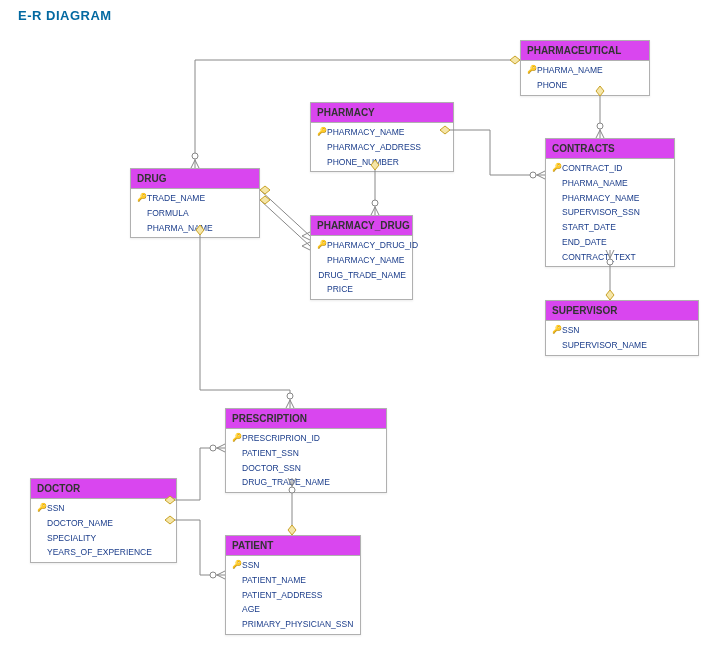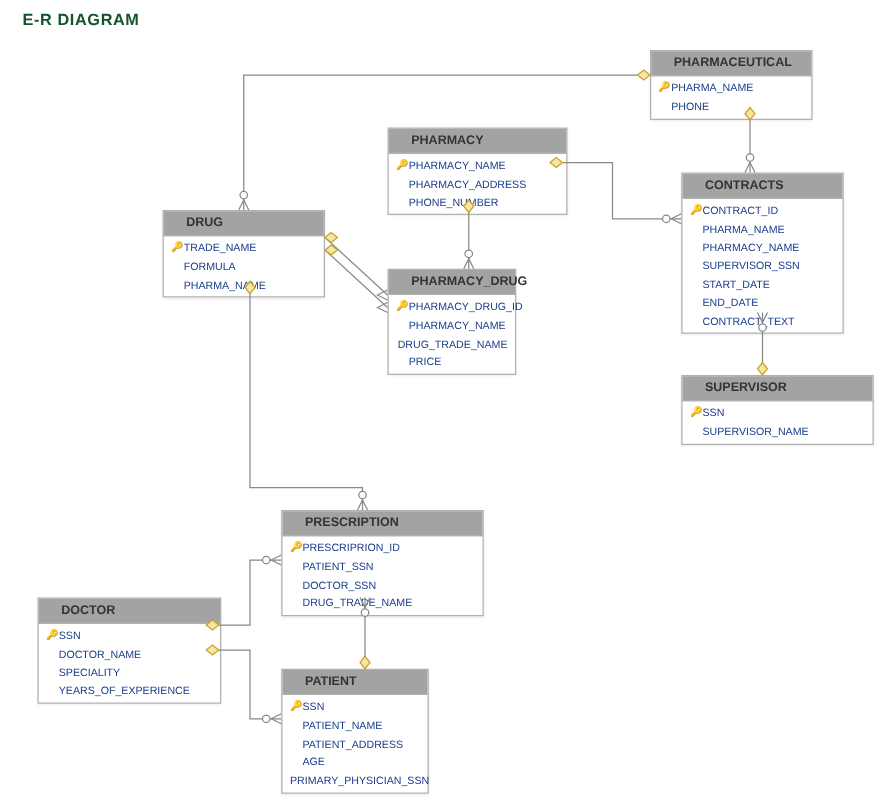--- a/index.html
+++ b/index.html
@@ -1,19 +1,19 @@
 <!DOCTYPE html>
 <html><head>
 <meta charset="utf-8">
 <style>
   * { box-sizing: border-box; margin: 0; padding: 0; }
   body { font-family: "Segoe UI", Arial, sans-serif; background: #fff; width: 708px; height: 646px; position: relative; overflow: hidden; }
-  .title { position: absolute; top: 8px; left: 18px; font-size: 13px; font-weight: 600; color: #14532d; letter-spacing: 0.5px; }
+  .title { position: absolute; top: 8px; left: 18px; font-size: 13px; font-weight: 600; color: #0369a1; letter-spacing: 0.5px; }
   .entity { position: absolute; border: 1px solid #b0b0b0; background: #fff; font-size: 9px; box-shadow: 0 1px 2px rgba(0,0,0,0.08); }
-  .entity-header { background: #a3a3a3; padding: 4px 18px; font-size: 10px; font-weight: 700; color: #333; border-bottom: 1px solid #b0b0b0; }
+  .entity-header { background: #d946ef; padding: 4px 6px; font-size: 10px; font-weight: 700; color: #333; border-bottom: 1px solid #b0b0b0; }
   .attr-list { padding: 2px 0; }
   .attr { display: flex; align-items: center; padding: 1px 6px; color: #1a3c8a; font-size: 8.5px; line-height: 1.5; }
   .attr .key { width: 10px; display: inline-block; color: #c9a227; font-size: 8px; }
   svg.connectors { position: absolute; top: 0; left: 0; width: 708px; height: 646px; pointer-events: none; }
   svg.connectors line, svg.connectors polyline { stroke: #888; stroke-width: 1; fill: none; }
   svg.connectors .crow { stroke: #888; stroke-width: 1; fill: none; }
   svg.connectors .diamond { stroke: #c9a227; stroke-width: 1; fill: #f5e6a8; }
   svg.connectors .ring { stroke: #888; stroke-width: 1; fill: #fff; }
 </style>
 </head>
@@ -178,21 +178,21 @@
         <span class="key"></span>
         <span>SPECIALITY</span>
       </div>
     <div class="attr">
         <span class="key"></span>
         <span>YEARS_OF_EXPERIENCE</span>
       </div>
   </div>
 </div>
 
-<div class="entity" style="left:225px; top:535px; width:118px;">
+<div class="entity" style="left:225px; top:535px; width:136px;">
   <div class="entity-header">PATIENT</div>
   <div class="attr-list">
     <div class="attr">
         <span class="key">🔑</span>
         <span>SSN</span>
       </div>
     <div class="attr">
         <span class="key"></span>
         <span>PATIENT_NAME</span>
       </div>

